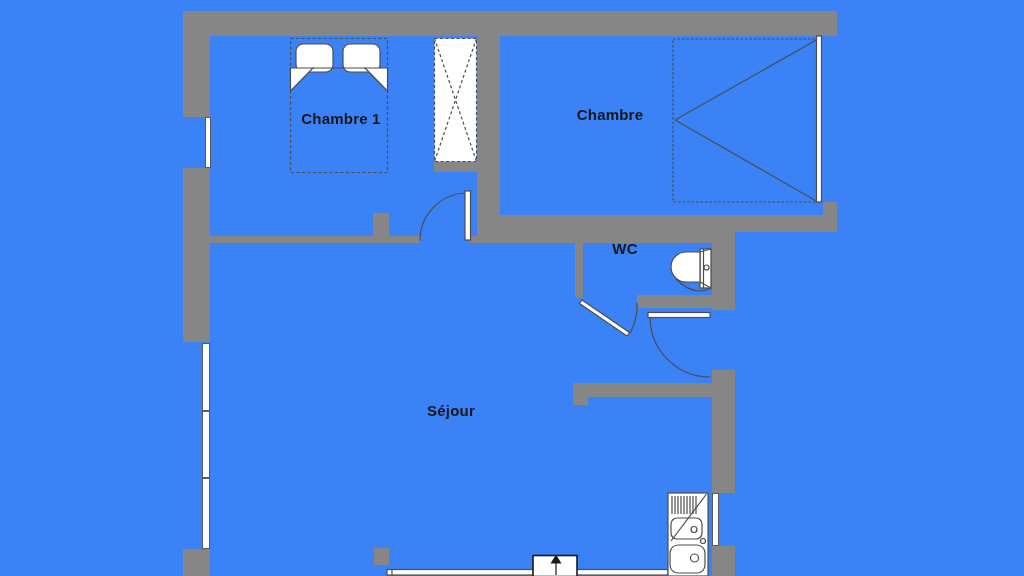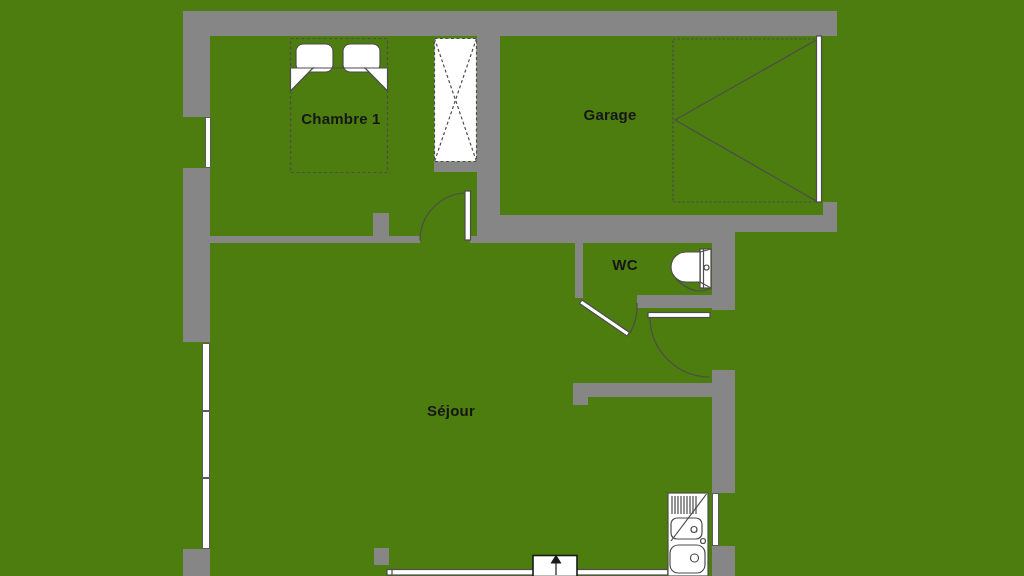--- a/index.html
+++ b/index.html
@@ -12,21 +12,21 @@
   .win-div{position:absolute;left:0;right:0;height:2px;background:#5a5a5a;}
   .room-label{
     position:absolute;color:var(--text,#161616);font-weight:bold;font-size:15px;
     text-align:center;white-space:nowrap;letter-spacing:.2px;
   }
   svg.symbols{position:absolute;left:0;top:0;}
 </style>
 </head>
 <body>
 
-<div id="canvas" style="background: #4d7c0f;">
+<div id="canvas" style="background: #3b82f6;">
 
   <div class="wall" style="left:183px;top:11px;width:654px;height:25px"></div>
   <div class="wall" style="left:183px;top:11px;width:27px;height:106px"></div>
   <div class="wall" style="left:183px;top:168px;width:27px;height:174px"></div>
   <div class="wall" style="left:183px;top:549px;width:27px;height:27px"></div>
   <div class="wall" style="left:477px;top:36px;width:23px;height:207px"></div>
   <div class="wall" style="left:210px;top:236px;width:210px;height:7px"></div>
   <div class="wall" style="left:470px;top:236px;width:7px;height:7px"></div>
   <div class="wall" style="left:373px;top:213px;width:16px;height:23px"></div>
   <div class="wall" style="left:478px;top:215px;width:359px;height:17px"></div>
@@ -114,17 +114,17 @@
     </g>
 
     <g stroke="#1a1a1a">
       <rect x="533" y="555.5" width="44" height="21" fill="#fff" stroke-width="1.6"></rect>
       <line x1="556" y1="575" x2="556" y2="562"></line>
       <polygon points="550.5,563.5 561.5,563.5 556,554.5" fill="#1a1a1a" stroke="none"></polygon>
     </g>
   </svg>
 
   <div class="room-label" style="left:281px;top:110px;width:120px">Chambre 1</div>
-  <div class="room-label" style="left:560px;top:106px;width:100px">Garage</div>
-  <div class="room-label" style="left:601px;top:256px;width:48px">WC</div>
+  <div class="room-label" style="left:560px;top:106px;width:100px">Chambre</div>
+  <div class="room-label" style="left:601px;top:240px;width:48px">WC</div>
   <div class="room-label" style="left:401px;top:402px;width:100px">Séjour</div>
 
 </div>
 
 </body></html>

